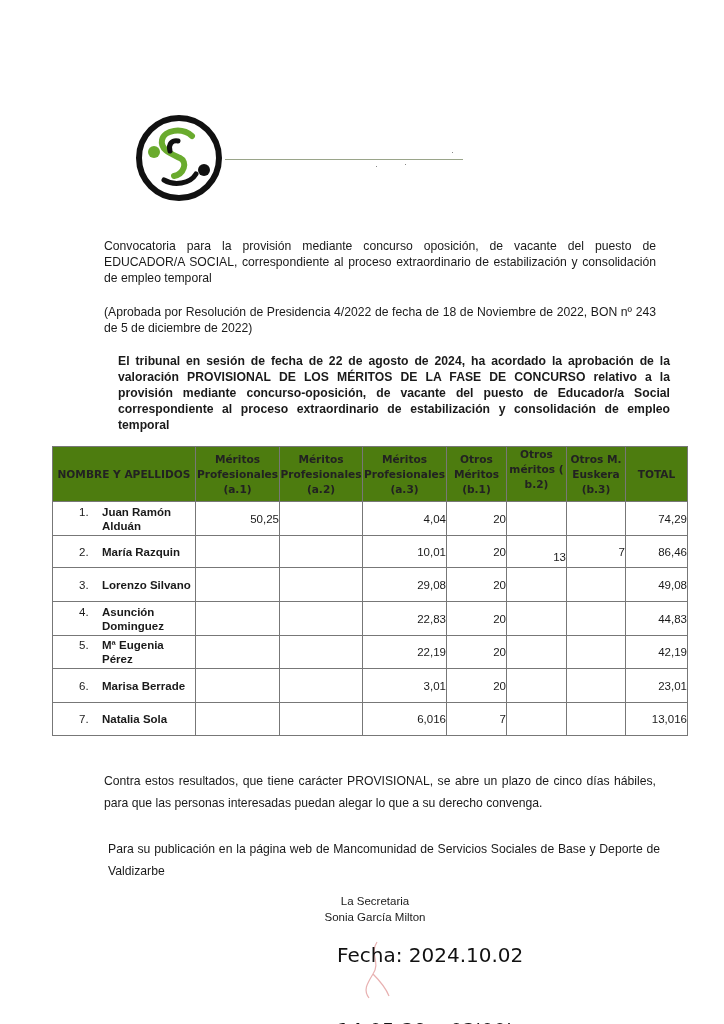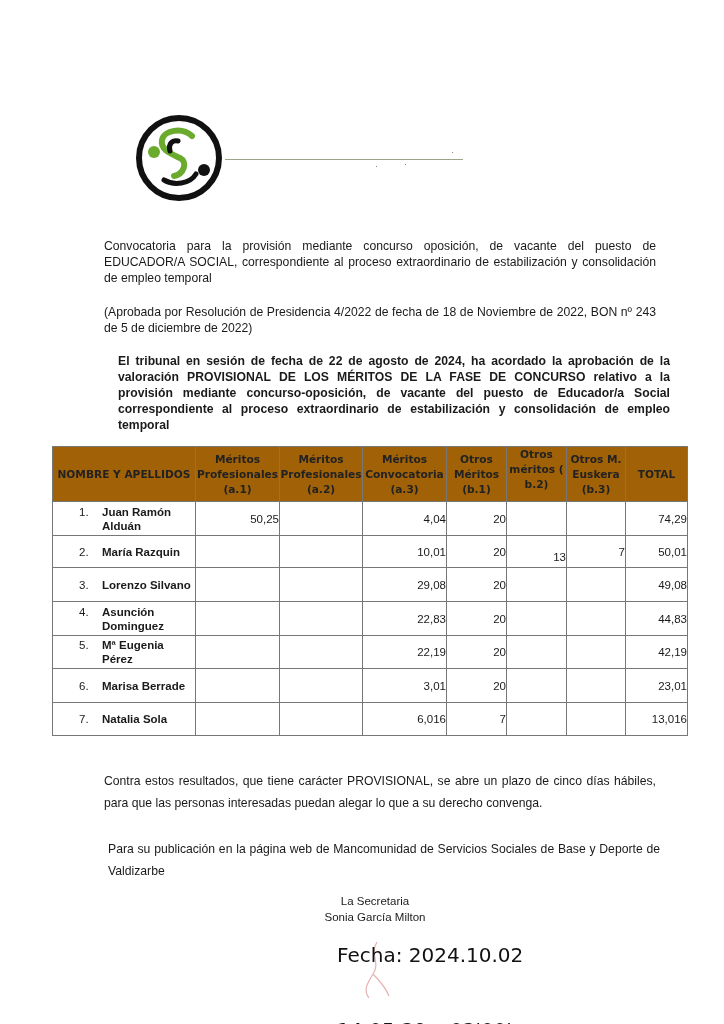--- a/index.html
+++ b/index.html
@@ -4,21 +4,21 @@
 <style>
   html, body { margin: 0; padding: 0; background: #ffffff; }
   body { width: 724px; height: 1024px; position: relative; overflow: hidden; font-family: "Liberation Sans", sans-serif; color: #1a1a1a; }
   .logo { position: absolute; left: 134px; top: 114px; width: 90px; height: 88px; }
   .header-rule { position: absolute; left: 225px; top: 159px; width: 238px; height: 1px; background: #9aa58a; }
   .speck { position: absolute; width: 1px; height: 1px; background: #888; }
   .para { position: absolute; left: 104px; width: 552px; font-size: 12.2px; line-height: 16px; text-align: justify; text-align-last: left; }
   .para.wide { line-height: 22px; }
   table.merits { position: absolute; left: 52px; top: 446px; width: 635px; border-collapse: collapse; table-layout: fixed; }
   table.merits th, table.merits td { border: 1px solid #777; padding: 0; }
-  table.merits th { background: #a16207; font-family: "DejaVu Sans", sans-serif; font-weight: bold; font-size: 10.6px; line-height: 15px; text-align: center; color: #222; height: 54px; }
+  table.merits th { background: #4d7c0f; font-family: "DejaVu Sans", sans-serif; font-weight: bold; font-size: 10.6px; line-height: 15px; text-align: center; color: #222; height: 54px; }
   table.merits td { font-size: 11.5px; text-align: right; height: 31px; line-height: 14px; }
   table.merits td.name { text-align: left; }
   .name-wrap { display: flex; align-items: flex-start; padding-left: 26px; }
   .num { width: 23px; flex: none; }
   .nm { flex: 1; font-weight: bold; }
   .b2-offset { position: relative; top: 5px; }
   .sign { position: absolute; left: 0; width: 750px; text-align: center; font-size: 11.5px; line-height: 16px; }
   .stamp { position: absolute; left: 337px; font-family: "DejaVu Sans", sans-serif; font-size: 20px; line-height: 18px; color: #111; }
   .sig-mark { position: absolute; left: 355px; top: 940px; width: 40px; height: 60px; }
 </style>
@@ -50,21 +50,21 @@
     <col style="width:60px">
       <col style="width:60px">
       <col style="width:59px">
       <col style="width:62px">
   </colgroup>
   <thead>
     <tr>
       <th>NOMBRE Y APELLIDOS</th>
       <th>Méritos Profesionales (a.1)</th>
       <th>Méritos Profesionales (a.2)</th>
-      <th>Méritos Convocatoria (a.3)</th>
+      <th>Méritos Profesionales (a.3)</th>
       <th>Otros Méritos (b.1)</th>
       <th style="vertical-align:top;">Otros méritos ( b.2)</th>
       <th>Otros M. Euskera (b.3)</th>
       <th>TOTAL</th>
     </tr>
   </thead>
   <tbody id="table-body">
       <tr>
         <td class="name" style="height: 33px;">
           <div class="name-wrap">
@@ -86,21 +86,21 @@
             <span class="num">2.</span>
             <span class="nm">María Razquin</span>
           </div>
         </td>
         <td><span></span></td>
         <td><span></span></td>
         <td><span>10,01</span></td>
         <td><span>20</span></td>
         <td><span class="b2-offset">13</span></td>
         <td><span>7</span></td>
-        <td><span>50,01</span></td>
+        <td><span>86,46</span></td>
       </tr>
       <tr>
         <td class="name" style="height: 33px;">
           <div class="name-wrap">
             <span class="num">3.</span>
             <span class="nm">Lorenzo Silvano</span>
           </div>
         </td>
         <td><span></span></td>
         <td><span></span></td>

